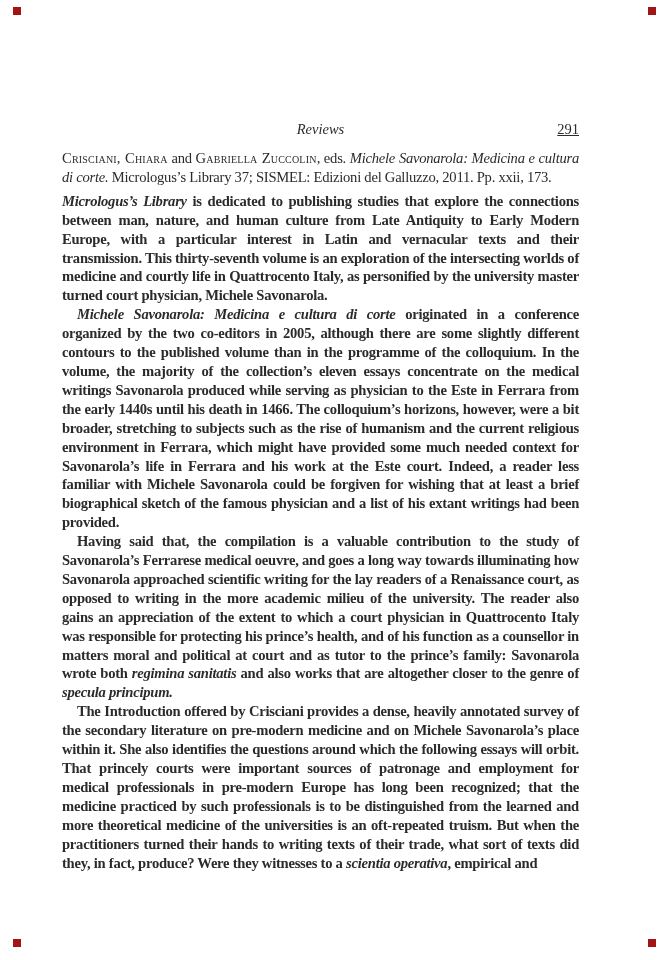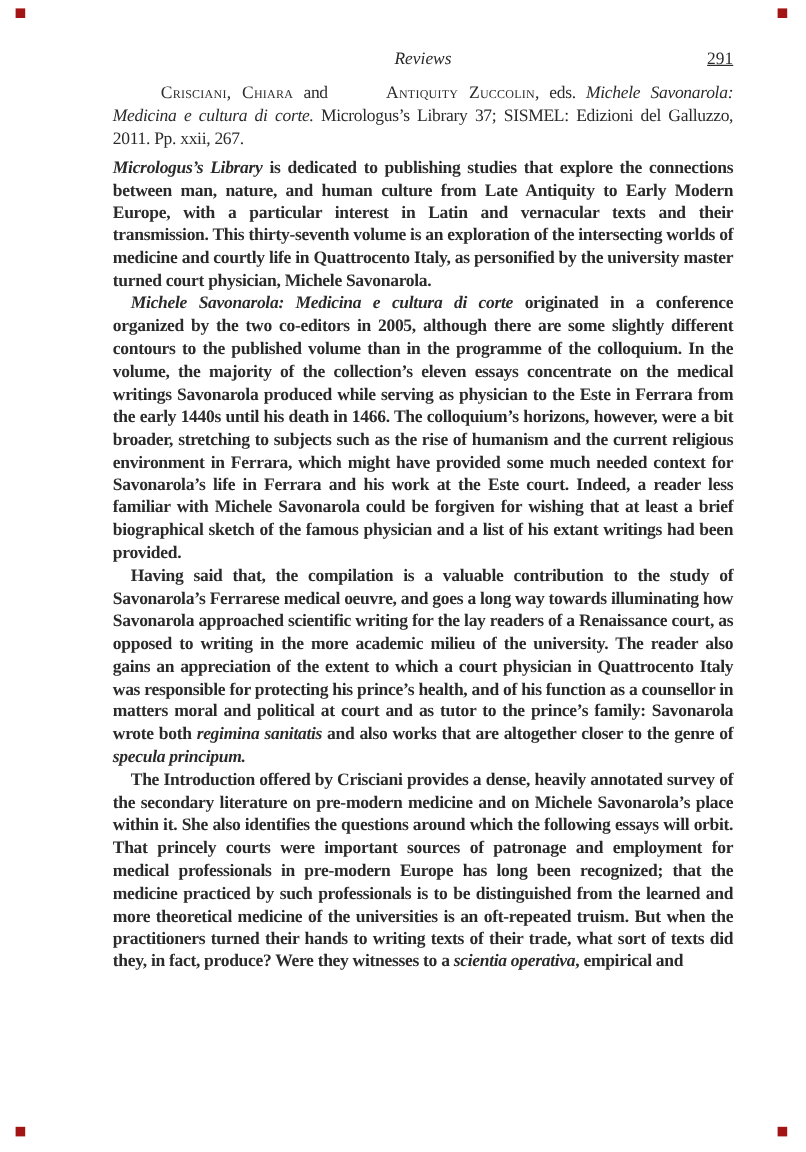--- a/index.html
+++ b/index.html
@@ -16,24 +16,24 @@
     width: 8px;
     height: 8px;
   }
   .corner-mark.tl { left: 13px;  top: 7px; }
   .corner-mark.tr { left: 648px; top: 7px; }
   .corner-mark.bl { left: 13px;  top: 939px; }
   .corner-mark.br { left: 648px; top: 939px; }
 
   .content {
     position: absolute;
-    left: 94px;
+    left: 62px;
     top: 0;
     width: 517px;
-    padding-top: 40px;
+    padding-top: 120px;
     color: #2b2b2b;
   }
   .running-header {
     position: relative;
     text-align: center;
     font-size: 14.5px;
     line-height: 18px;
     height: 18px;
   }
   .running-header .section { font-style: italic; }
@@ -55,35 +55,35 @@
     margin: 0;
     text-align: justify;
     font-size: 14.6px;
     line-height: 18.9px;
     letter-spacing: -0.25px;
     font-weight: bold;
   }
   .para.indent { text-indent: 15px; }
   .run-italic { font-style: italic; }
   .run-normal { font-style: normal; }
-  .run-smallcaps { font-variant: small-caps; letter-spacing: 0.2px; margin-left: 40px; }
+  .run-smallcaps { font-variant: small-caps; letter-spacing: 0.2px; }
 </style>
 </head>
 <body style="background: rgb(255, 255, 255);">
 
 <div class="corner-mark tl" style="background: rgb(163, 21, 21);"></div>
 <div class="corner-mark tr" style="background: rgb(163, 21, 21);"></div>
 <div class="corner-mark bl" style="background: rgb(163, 21, 21);"></div>
 <div class="corner-mark br" style="background: rgb(163, 21, 21);"></div>
 
 <div class="content" style="color: rgb(43, 43, 43);">
   <div class="running-header">
     <span class="section">Reviews</span>
     <span class="pagenum">291</span>
   </div>
 
-  <p class="citation"><span class="run-smallcaps">Crisciani, Chiara</span><span class="run-normal"> and </span><span class="run-smallcaps">Antiquity Zuccolin</span><span class="run-normal">, eds. </span><span class="run-italic">Michele Savonarola: Medicina e cultura di corte.</span><span class="run-normal"> Micrologus’s Library 37; SISMEL: Edizioni del Galluzzo, 2011. Pp. xxii, 267.</span></p>
+  <p class="citation"><span class="run-smallcaps">Crisciani, Chiara</span><span class="run-normal"> and </span><span class="run-smallcaps">Gabriella Zuccolin</span><span class="run-normal">, eds. </span><span class="run-italic">Michele Savonarola: Medicina e cultura di corte.</span><span class="run-normal"> Micrologus’s Library 37; SISMEL: Edizioni del Galluzzo, 2011. Pp. xxii, 173.</span></p>
 
   <p class="para"><span class="run-italic">Micrologus’s Library</span><span class="run-normal"> is dedicated to publishing studies that explore the connections between man, nature, and human culture from Late Antiquity to Early Modern Europe, with a particular interest in Latin and vernacular texts and their transmission. This thirty-seventh volume is an exploration of the intersecting worlds of medicine and courtly life in Quattrocento Italy, as personified by the university master turned court physician, Michele Savonarola.</span></p>
   <p class="para indent"><span class="run-italic">Michele Savonarola: Medicina e cultura di corte</span><span class="run-normal"> originated in a conference organized by the two co-editors in 2005, although there are some slightly different contours to the published volume than in the programme of the colloquium. In the volume, the majority of the collection’s eleven essays concentrate on the medical writings Savonarola produced while serving as physician to the Este in Ferrara from the early 1440s until his death in 1466. The colloquium’s horizons, however, were a bit broader, stretching to subjects such as the rise of humanism and the current religious environment in Ferrara, which might have provided some much needed context for Savonarola’s life in Ferrara and his work at the Este court. Indeed, a reader less familiar with Michele Savonarola could be forgiven for wishing that at least a brief biographical sketch of the famous physician and a list of his extant writings had been provided.</span></p>
   <p class="para indent"><span class="run-normal">Having said that, the compilation is a valuable contribution to the study of Savonarola’s Ferrarese medical oeuvre, and goes a long way towards illuminating how Savonarola approached scientific writing for the lay readers of a Renaissance court, as opposed to writing in the more academic milieu of the university. The reader also gains an appreciation of the extent to which a court physician in Quattrocento Italy was responsible for protecting his prince’s health, and of his function as a counsellor in matters moral and political at court and as tutor to the prince’s family: Savonarola wrote both </span><span class="run-italic">regimina sanitatis</span><span class="run-normal"> and also works that are altogether closer to the genre of </span><span class="run-italic">specula principum.</span></p>
   <p class="para indent"><span class="run-normal">The Introduction offered by Crisciani provides a dense, heavily annotated survey of the secondary literature on pre-modern medicine and on Michele Savonarola’s place within it. She also identifies the questions around which the following essays will orbit. That princely courts were important sources of patronage and employment for medical professionals in pre-modern Europe has long been recognized; that the medicine practiced by such professionals is to be distinguished from the learned and more theoretical medicine of the universities is an oft-repeated truism. But when the practitioners turned their hands to writing texts of their trade, what sort of texts did they, in fact, produce? Were they witnesses to a </span><span class="run-italic">scientia operativa</span><span class="run-normal">, empirical and</span></p>
 </div>
 
 </body></html>

